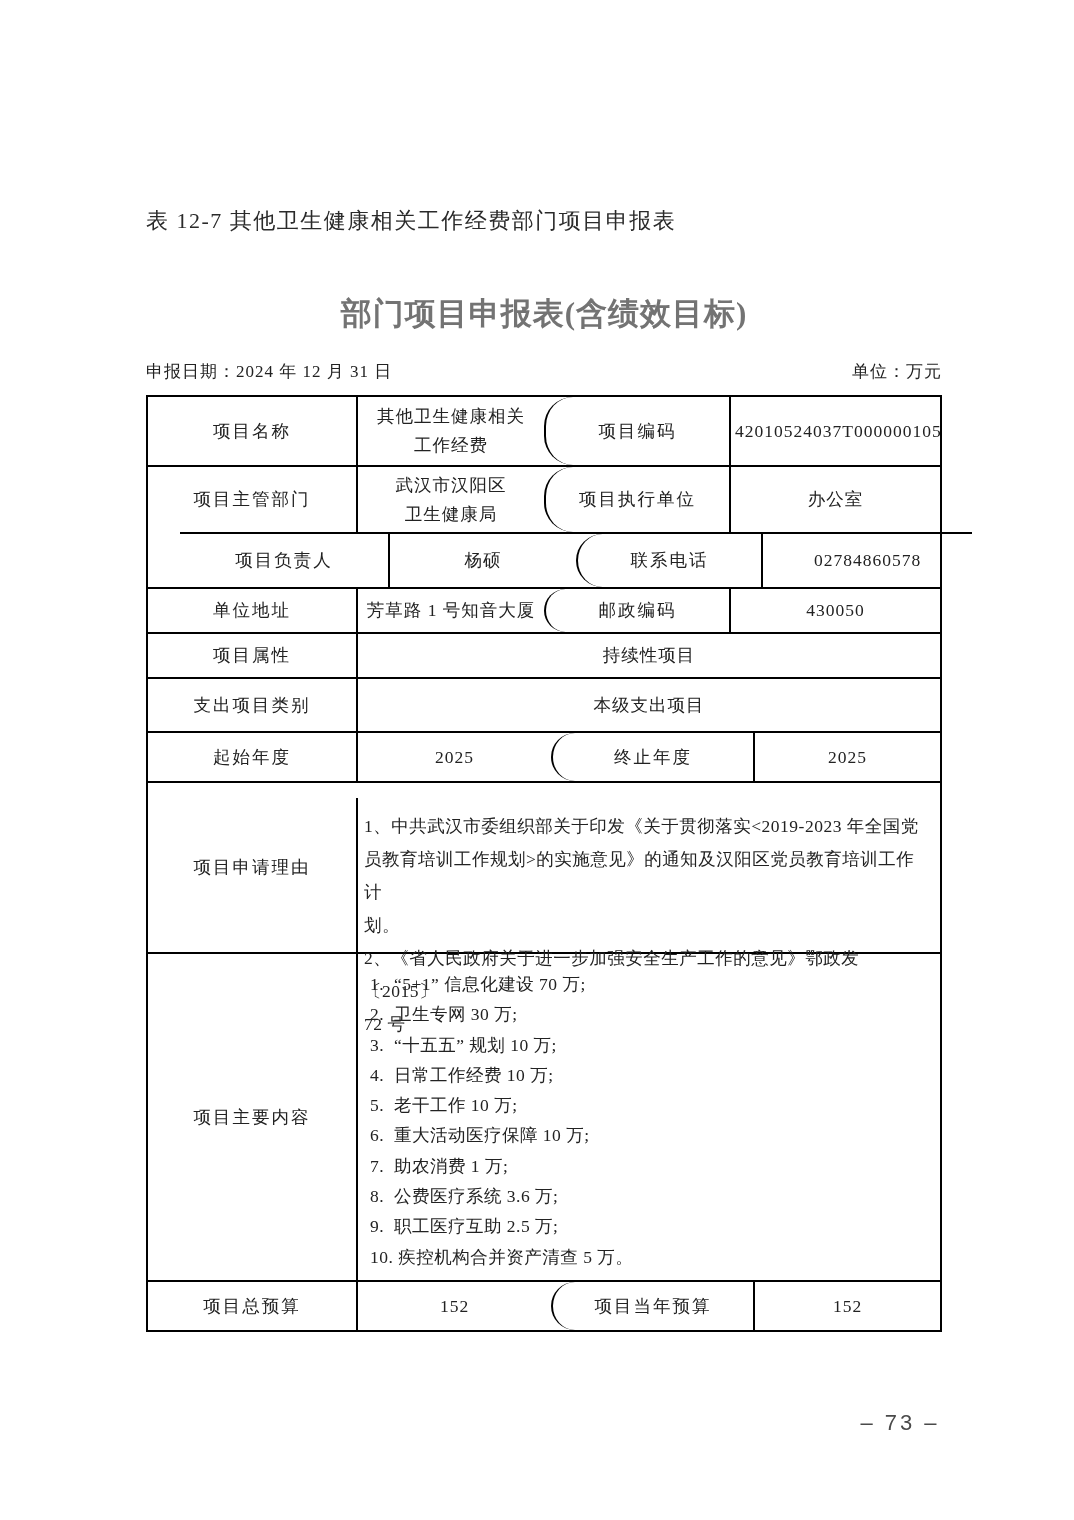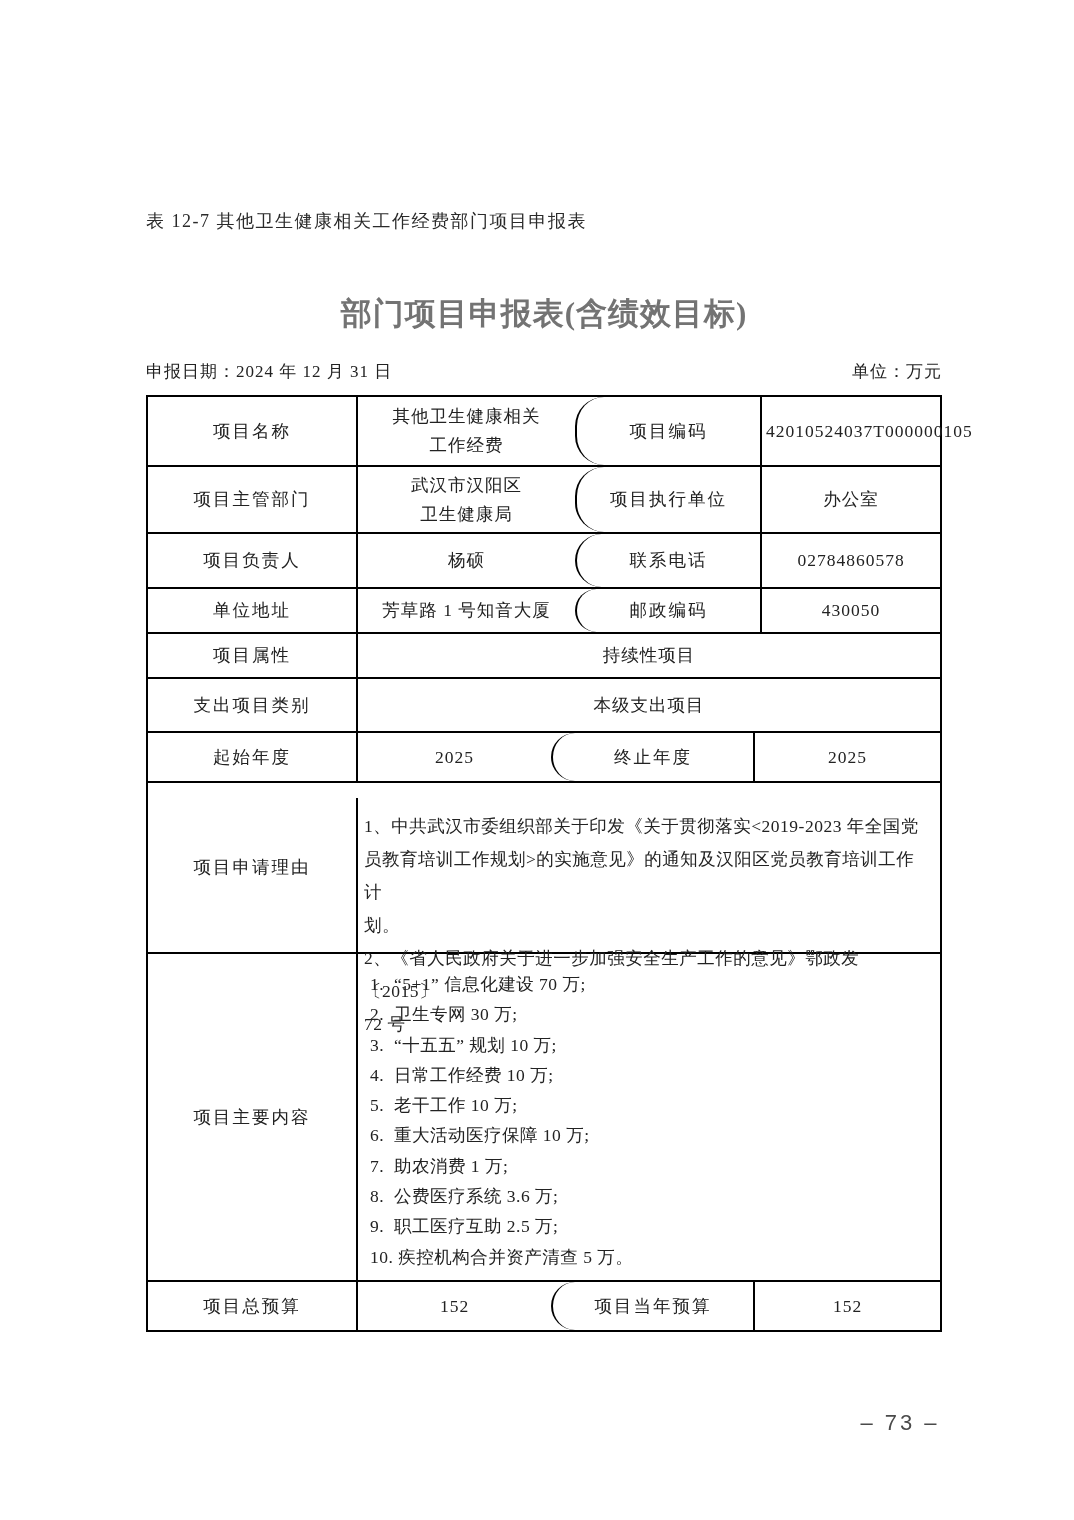--- a/index.html
+++ b/index.html
@@ -9,21 +9,21 @@
     height: 1520px;
     position: relative;
     font-family: "Liberation Serif", "DejaVu Serif", serif;
     color: #1a1a1a;
     overflow: hidden;
   }
   .page { position: absolute; inset: 0; background: #ffffff; }
 
   .caption {
     margin: 206px 0 0 146px;
-    font-size: 18px;
+    font-size: 22px;
     line-height: 30px;
     letter-spacing: 1.5px;
     color: #2a2a2a;
   }
 
   .main-title {
     width: 796px;
     margin: 56px 0 0 146px;
     text-align: center;
     font-size: 31px;
@@ -58,31 +58,31 @@
     font-size: 17.5px;
     letter-spacing: 1px;
     color: #222222;
     line-height: 29px;
     padding: 2px 4px;
   }
   .cell + .cell { border-left: 2px solid #000000; }
   .cell.multiline { flex-direction: column; }
 
   .c1 { width: 208px; flex: none; }
-  .c2 { width: 219px; flex: none; }
+  .c2 { width: 188px; flex: none; }
   .c3 { width: 185px; flex: none; }
   .c4 { flex: 1; }
   .row.alt .c2 { width: 195px; }
   .row.alt .c3 { width: 202px; }
 
   .label { letter-spacing: 2px; border-radius: 29px; }
 
   .h68 { height: 68px; }
   .h67 { height: 67px; }
-  .h55 { height: 55px; }
+  .h55 { height: 55px; margin-left: 32px; }
   .h45 { height: 45px; }
   .h54 { height: 54px; }
   .h50 { height: 50px; }
   .h171 { height: 171px; }
   .h328 { height: 328px; }
 
   .textblock {
     display: block;
     text-align: left;
     white-space: pre-wrap;

